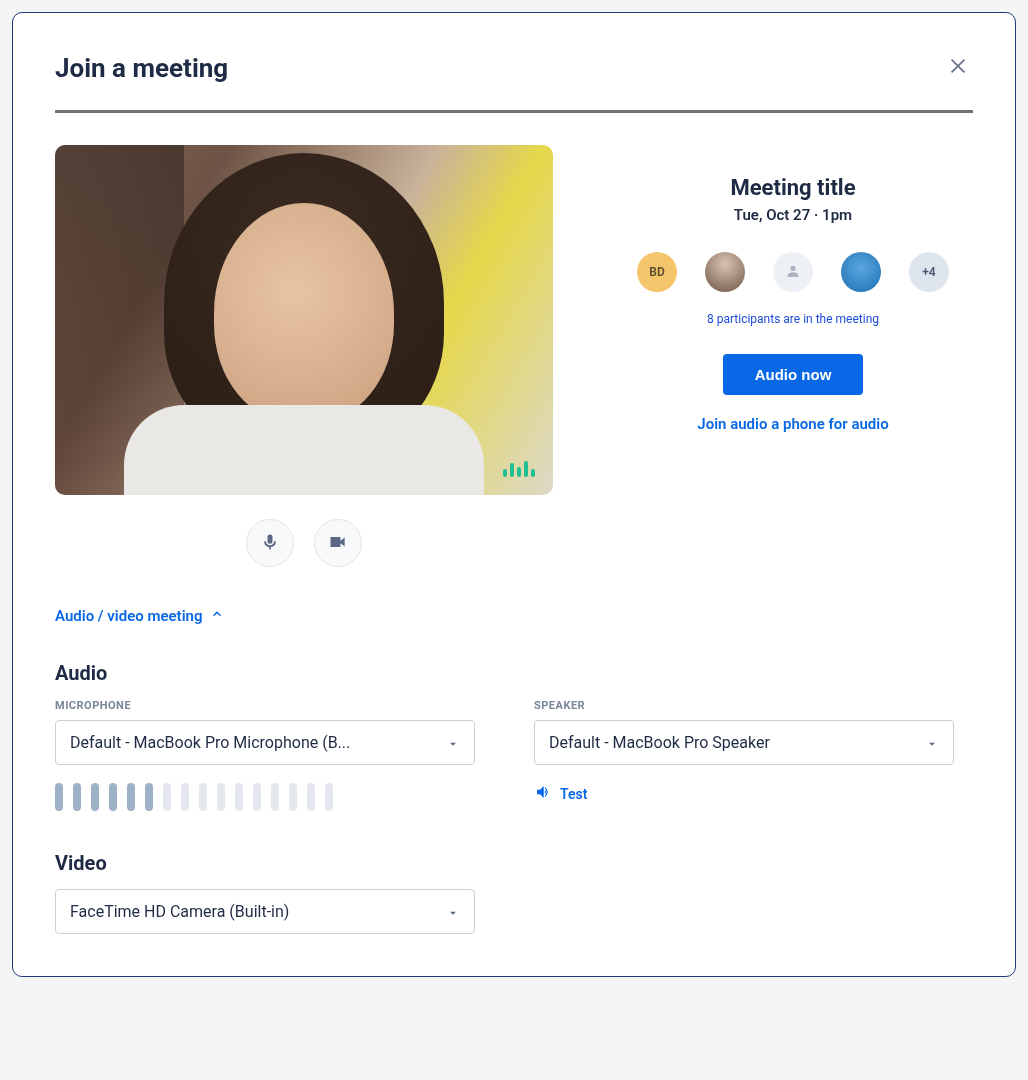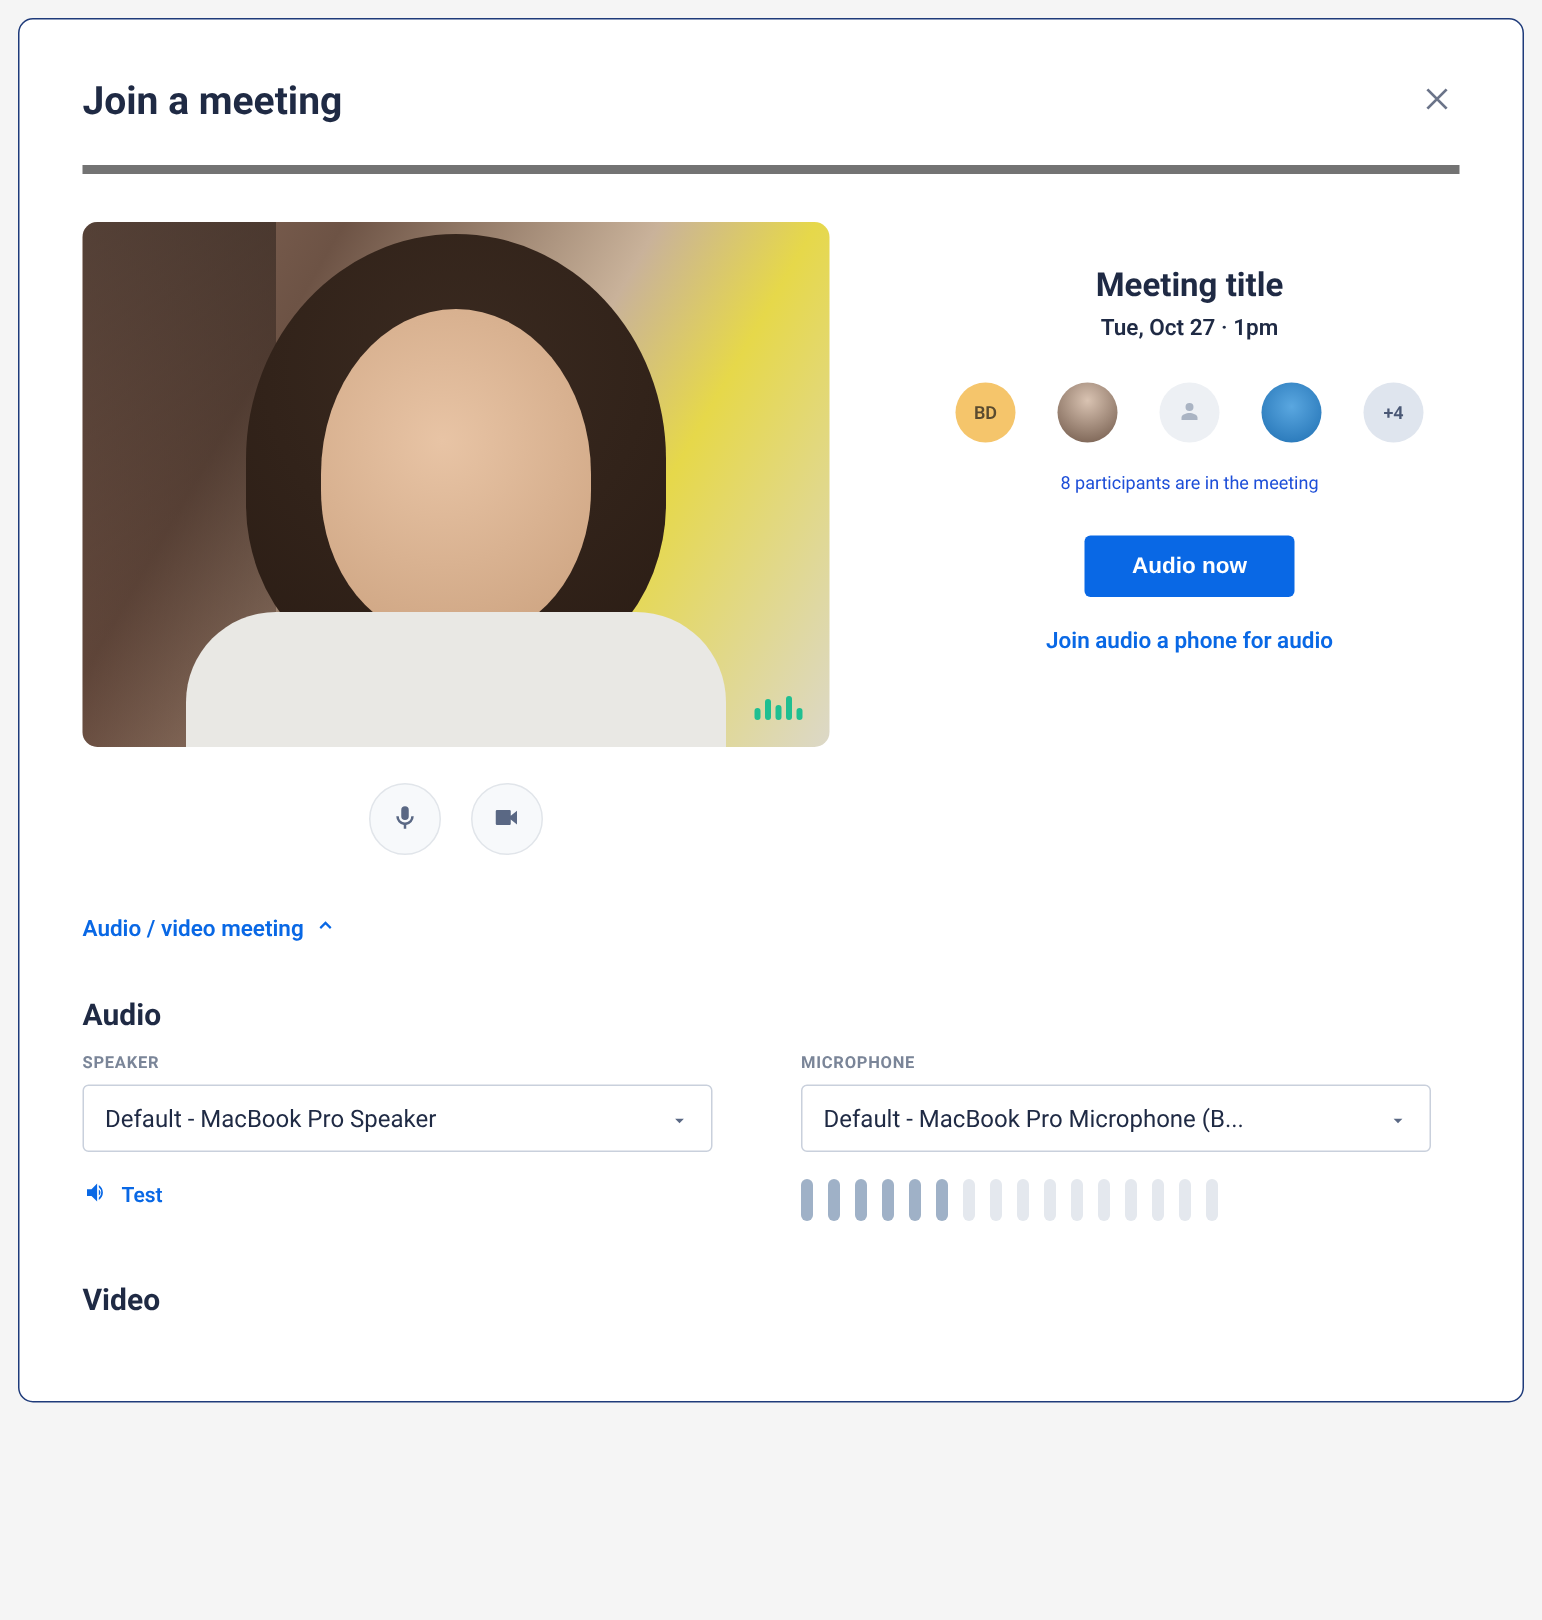--- a/index.html
+++ b/index.html
@@ -18,21 +18,21 @@
   border: 1px solid #1f3b7a;
   border-radius: 10px;
   padding: 38px 42px 42px 42px;
   position: relative;
 }
 .header-row {
   display: flex;
   justify-content: space-between;
   align-items: center;
   padding-bottom: 26px;
-  border-bottom: 6px solid #737373;
+  border-bottom: 3px solid #737373;
   margin-bottom: 32px;
 }
 .modal-title {
   font-size: 26px;
   font-weight: 700;
   color: #1f2a44;
 }
 .close-btn {
   background: none;
   border: none;
@@ -239,65 +239,73 @@
     <span>
       <svg viewBox="0 0 24 24">
           <polyline points="6 15 12 9 18 15"></polyline>
         </svg>
     </span>
   </div>
 
   <div class="section-title">Audio</div>
   <div class="two-col">
     <div class="col">
+      <div class="field-label">MICROPHONE</div>
+      <div class="select-box">
+        <span class="text">Default - MacBook Pro Microphone (B...</span>
+        <span class="select-caret">
+          <svg viewBox="0 0 24 24">
+              <path d="M7 10l5 5 5-5z"></path>
+            </svg>
+        </span>
+      </div>
+      <div class="level-meter" id="mic-level">
+          <span class="active"></span>
+          <span class="active"></span>
+          <span class="active"></span>
+          <span class="active"></span>
+          <span class="active"></span>
+          <span class="active"></span>
+          <span></span>
+          <span></span>
+          <span></span>
+          <span></span>
+          <span></span>
+          <span></span>
+          <span></span>
+          <span></span>
+          <span></span>
+          <span></span>
+        </div>
+    </div>
+    <div class="col">
       <div class="field-label">SPEAKER</div>
       <div class="select-box">
         <span class="text">Default - MacBook Pro Speaker</span>
         <span class="select-caret">
           <svg viewBox="0 0 24 24">
               <path d="M7 10l5 5 5-5z"></path>
             </svg>
         </span>
       </div>
       <div class="test-link">
         <span>
           <svg viewBox="0 0 24 24">
               <path d="M4 9v6h4l5 5V4L8 9H4zm12 3a3 3 0 0 0-1.5-2.6v5.2A3 3 0 0 0 16 12zm-1.5-6.7v2.1a6 6 0 0 1 0 9.2v2.1a8 8 0 0 0 0-13.4z"></path>
             </svg>
         </span>
         <span>Test</span>
       </div>
     </div>
-    <div class="col">
-      <div class="field-label">MICROPHONE</div>
-      <div class="select-box">
-        <span class="text">Default - MacBook Pro Microphone (B...</span>
-        <span class="select-caret">
-          <svg viewBox="0 0 24 24">
-              <path d="M7 10l5 5 5-5z"></path>
-            </svg>
-        </span>
-      </div>
-      <div class="level-meter" id="mic-level">
-          <span class="active"></span>
-          <span class="active"></span>
-          <span class="active"></span>
-          <span class="active"></span>
-          <span class="active"></span>
-          <span class="active"></span>
-          <span></span>
-          <span></span>
-          <span></span>
-          <span></span>
-          <span></span>
-          <span></span>
-          <span></span>
-          <span></span>
-          <span></span>
-          <span></span>
-        </div>
-    </div>
   </div>
 
   <div class="section-title">Video</div>
   <div>
+    <div class="select-box">
+      <span class="text">FaceTime HD Camera (Built-in)</span>
+      <span class="select-caret">
+        <svg viewBox="0 0 24 24">
+            <path d="M7 10l5 5 5-5z"></path>
+          </svg>
+      </span>
+    </div>
   </div>
 </div>
 
 </body></html>

